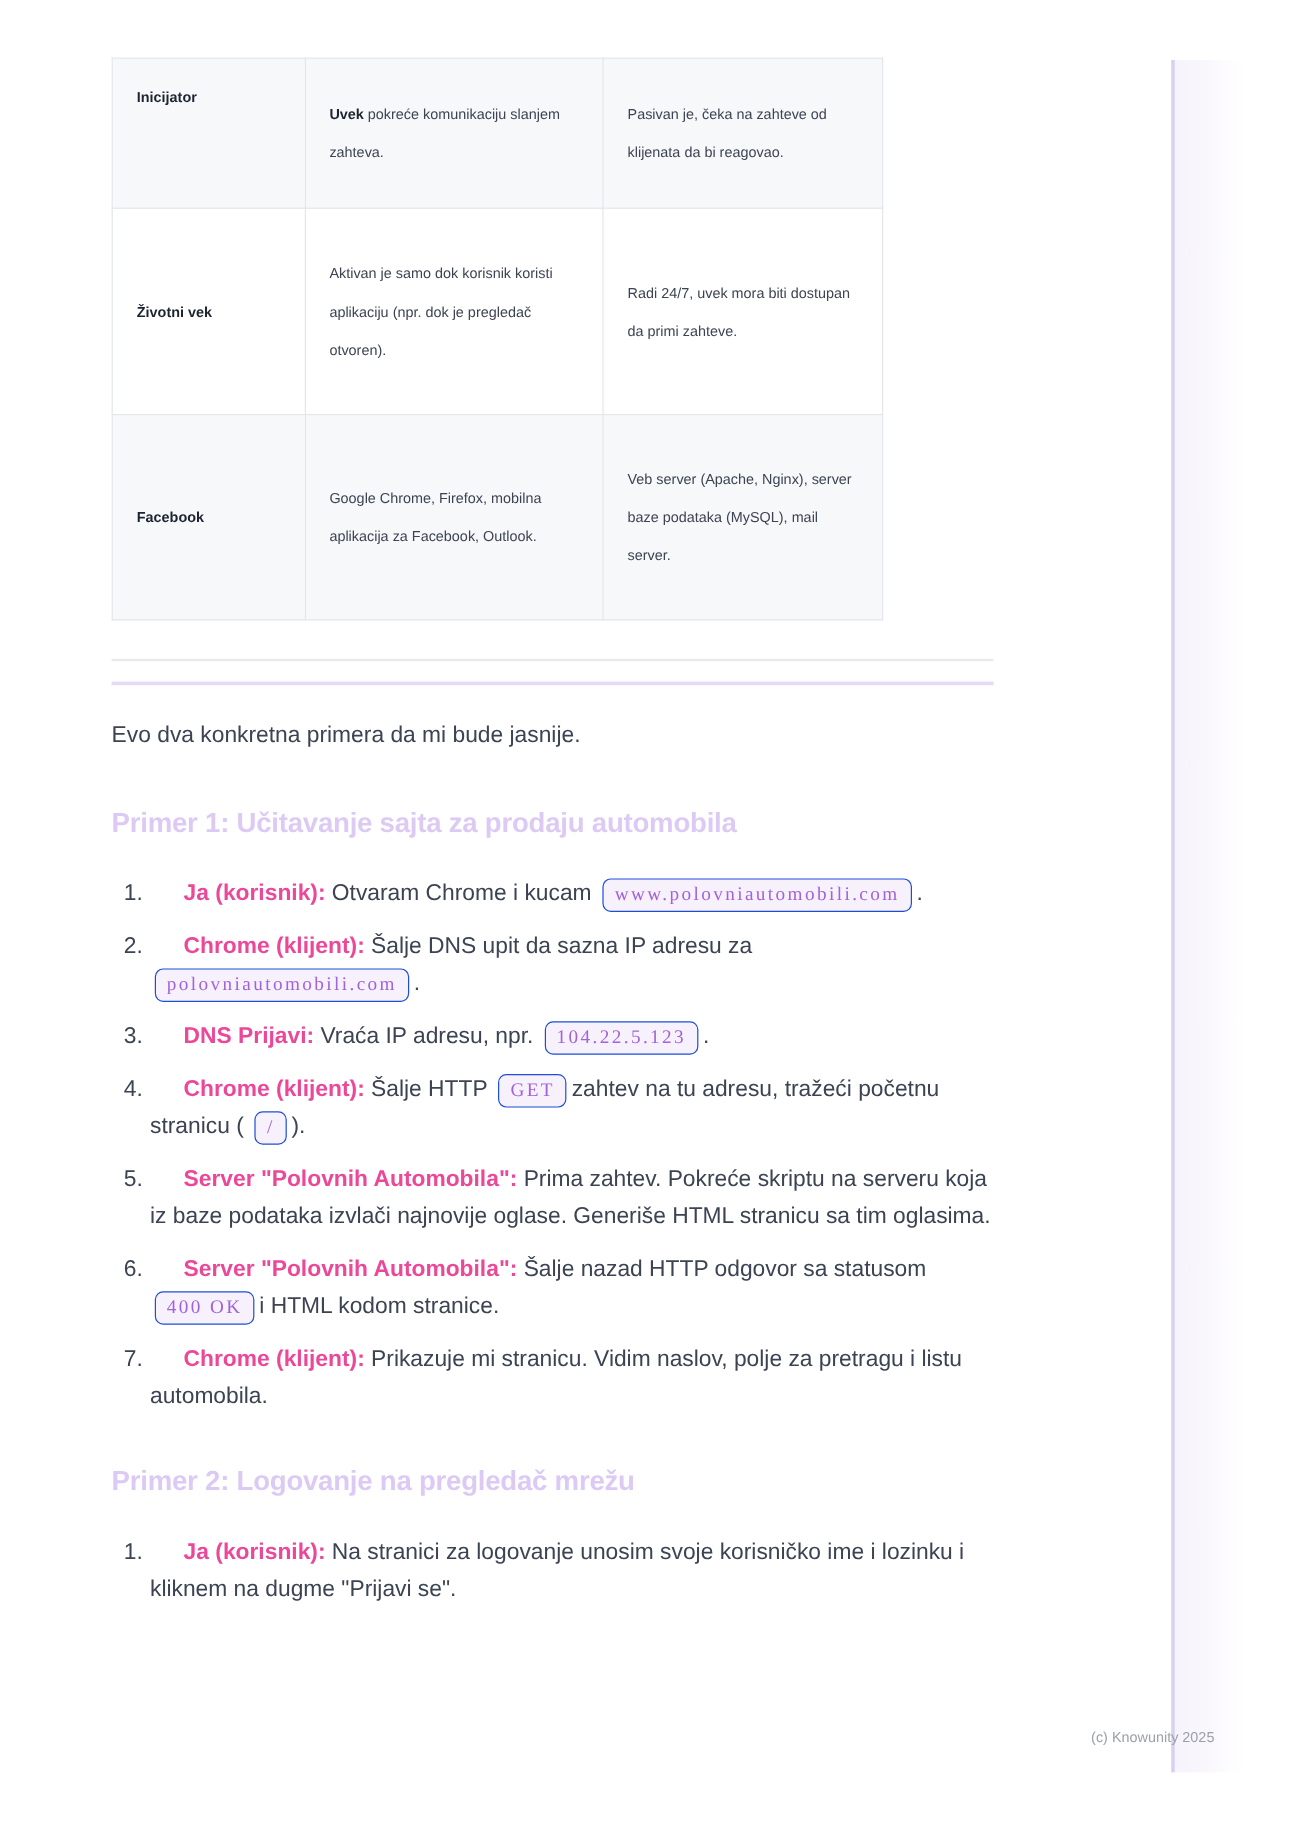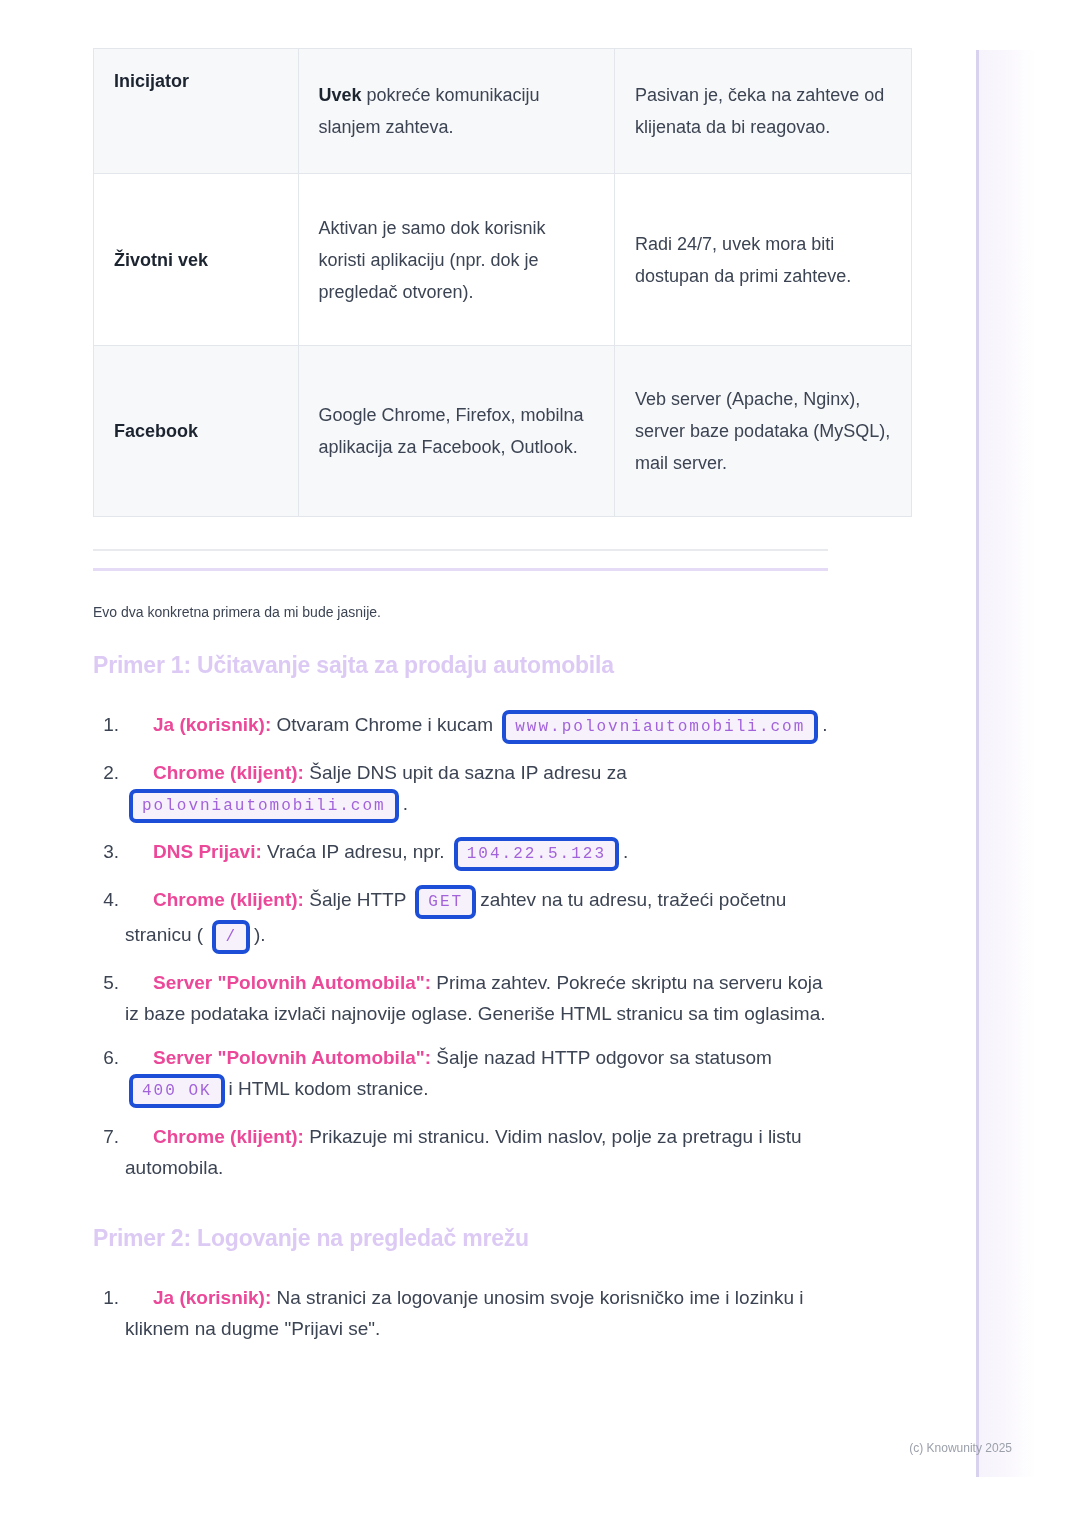--- a/index.html
+++ b/index.html
@@ -10,23 +10,23 @@
     position:relative;
     overflow:hidden;
     color:#3c4453;
   }
   .content{
     position:absolute;
     left:93px;top:48px;width:735px;
   }
   
   table.cmp{
-    width:819px;
+    width:643px;
     border-collapse:collapse;
-    font-size:18px;
+    font-size:12px;
     line-height:32px;
     color:#3c4453;
     background:#ffffff;
   }
   table.cmp td{
     border:1px solid #e3e6ea;
     padding:14px 20px;
     vertical-align:middle;
     box-sizing:border-box;
   }
@@ -52,26 +52,26 @@
     color:#c2a1ec;
     letter-spacing:-0.5px;
   }
   .h1-underline{
     margin-top:17px;
     height:3px;
     background:#e6dbf7;
   }
   p.intro{
     margin:28px 0 0 0;
-    font-size:14px;
+    font-size:19px;
     line-height:27px;
     color:#3c4453;
   }
   h2.sub{
-    margin:24px 0 0 0;
+    margin:44px 0 0 0;
     font-size:23px;
     line-height:31px;
     font-weight:700;
     color:#dccaf4;
     letter-spacing:-0.2px;
   }
   h2.sub.second{margin-top:40px;}
   
   .steps{margin-top:28px;}
   .step{
@@ -86,25 +86,25 @@
     flex:0 0 26px;
     text-align:right;
     margin-right:6px;
   }
   .step-text{flex:1;}
   .step-text strong{color:#ec4899;font-weight:700;margin-left:28px;}
   
   .chip{
     display:inline-block;
     background:#f7f1fc;
-    border:4px solid #1d4ed8;
+    border:1px solid #1d4ed8;
     border-radius:7px;
     padding:1px 9px;
     margin:0 4px;
-    font-family:Liberation Mono, monospace;
+    font-family:Liberation Serif, serif;
     font-size:16px;
     line-height:24px;
     letter-spacing:2px;
     color:#a263da;
     vertical-align:baseline;
     white-space:nowrap;
   }
   
   .side-strip{
     position:absolute;

